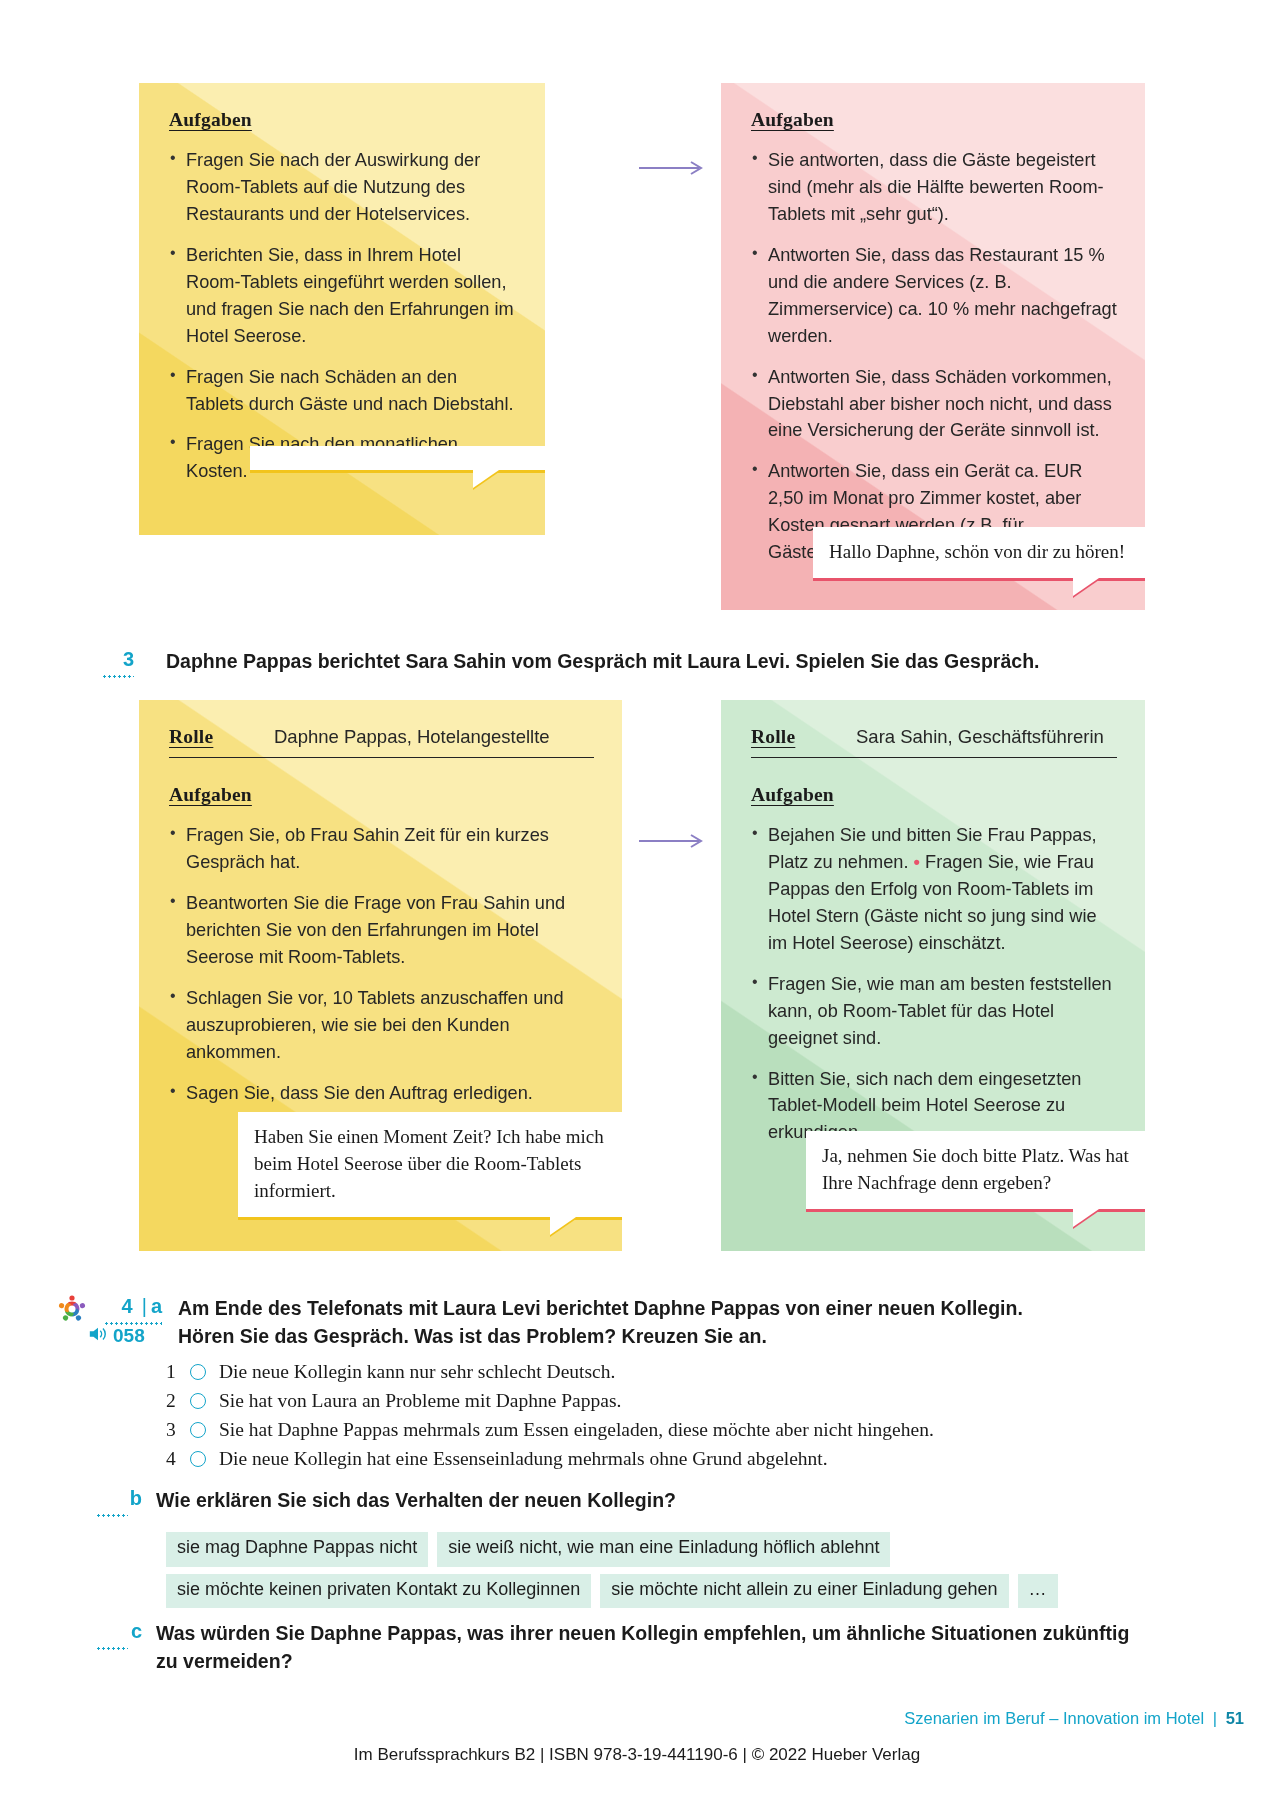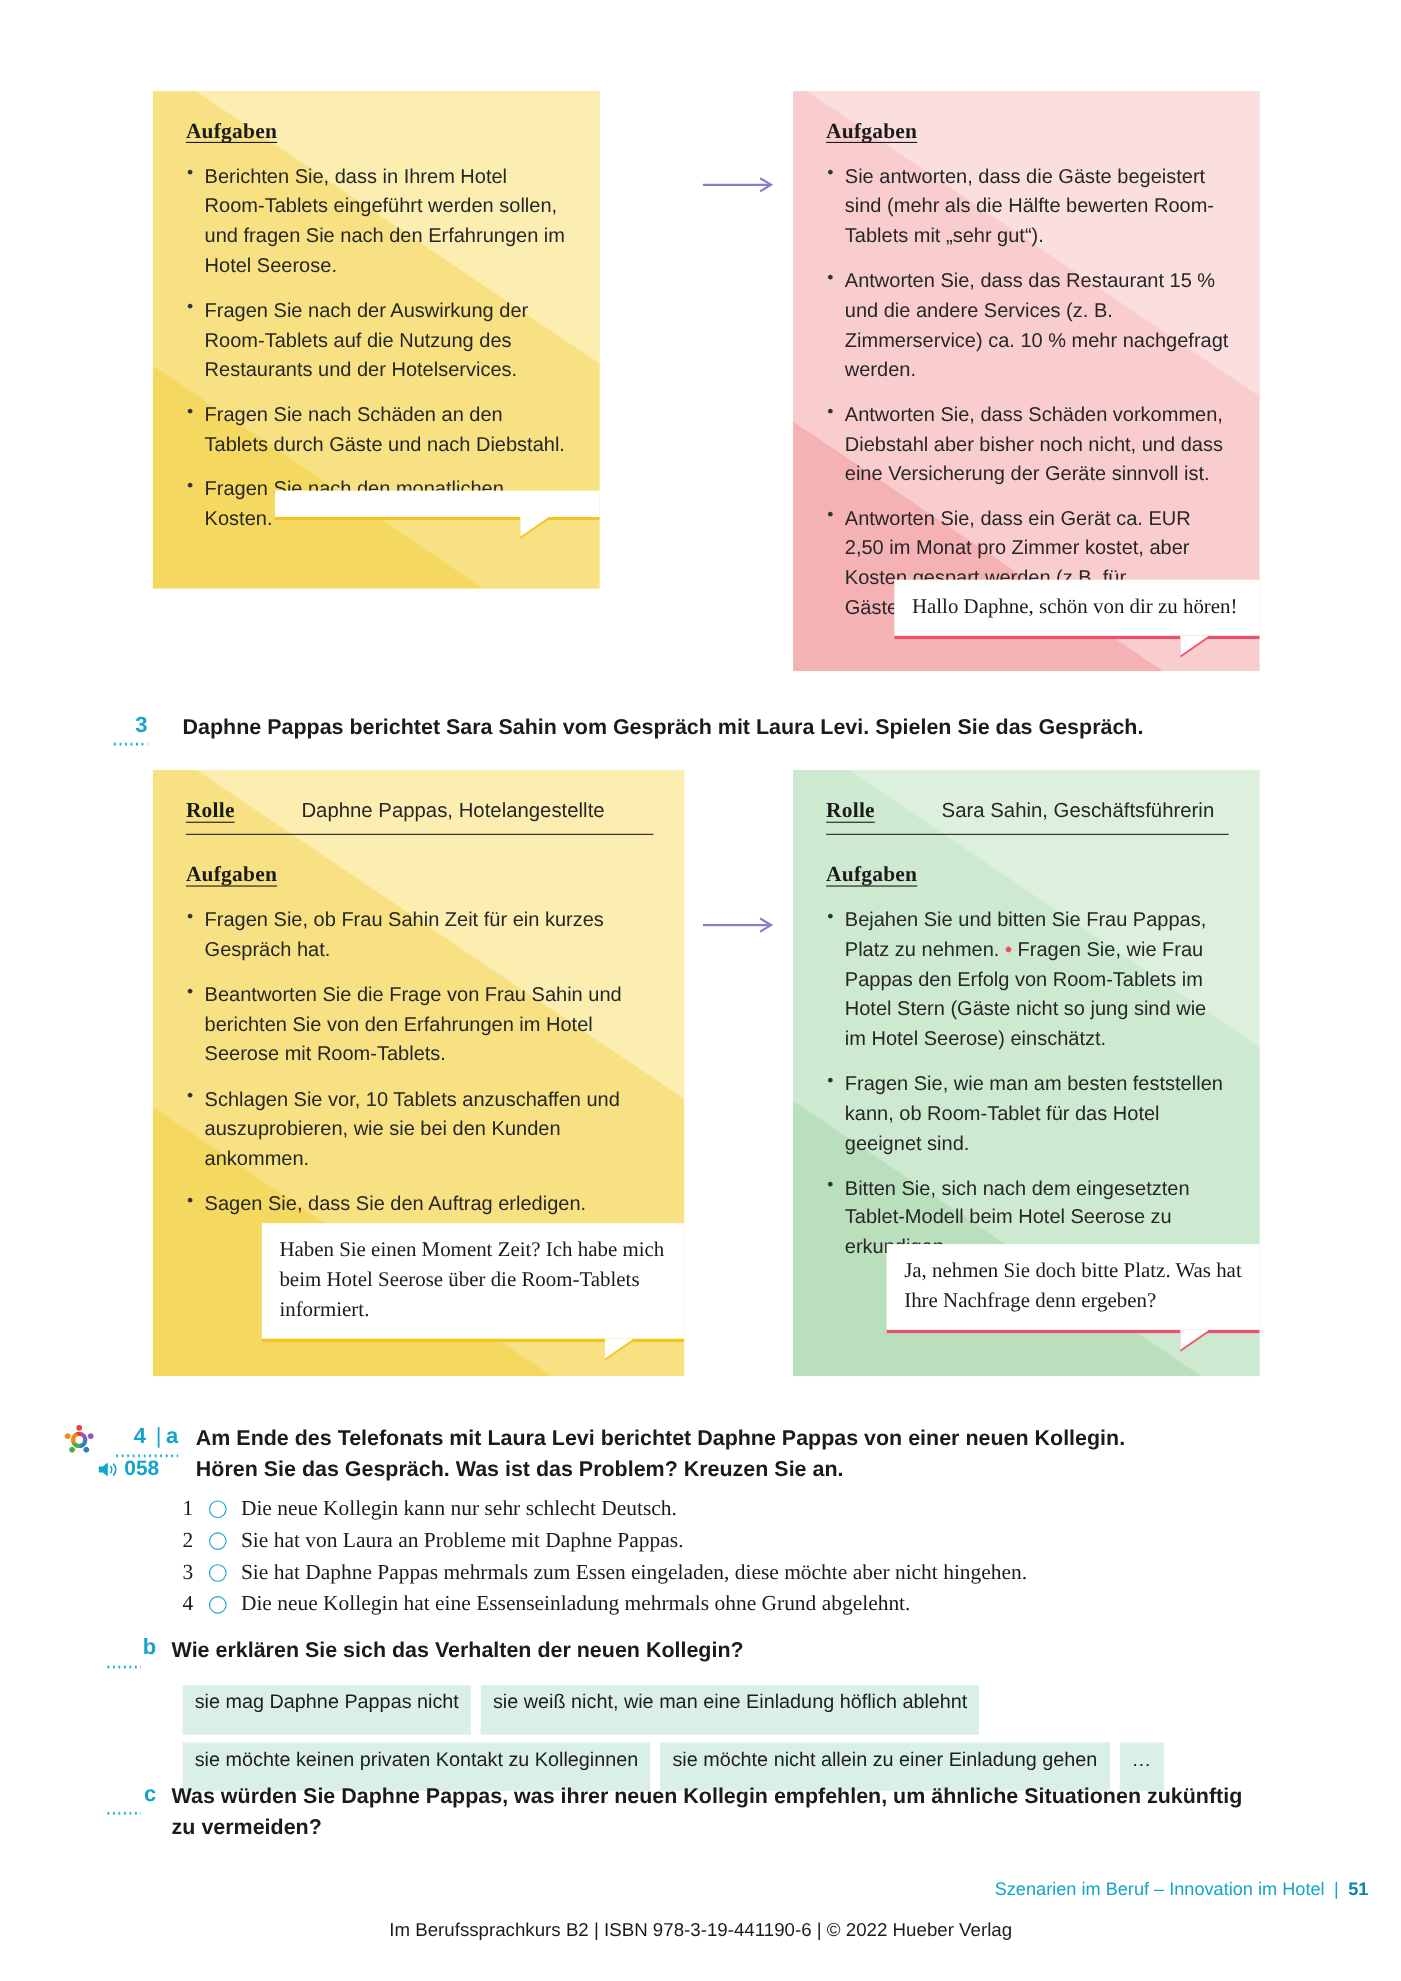--- a/index.html
+++ b/index.html
@@ -205,21 +205,21 @@
   
   .chips {
     position: absolute;
     display: flex;
     flex-wrap: wrap;
     gap: 7px 9px;
     width: 920px;
   }
   .chip {
     background: #d9efe7;
-    padding: 5px 11px 18px 11px;
+    padding: 5px 11px 8px 11px;
     font-size: 18px;
     line-height: 1.2;
     color: #1d1d1d;
     white-space: nowrap;
   }
 
   
   .footer-right {
     position: absolute;
     right: 30px;
@@ -238,38 +238,37 @@
     top: 1745px;
     text-align: center;
     font-size: 17px;
     color: #1b1b1b;
   }
 
   
   .audio-row {
     position: absolute;
     display: flex;
-    align-items: center;
     color: #13a4c9;
     font-weight: bold;
     font-size: 19px;
   }
 </style>
 </head>
 <body>
 
 <div class="page">
 
   <div class="card card-yellow" style="left:139px; top:83px; width:406px; height:452px;">
     <div class="diag"></div>
     <div class="card-inner">
       <div class="aufgaben-head">Aufgaben</div>
       <ul class="tasks">
+        <li>Fragen Sie nach der Auswirkung der Room-Tablets auf die Nutzung des Restaurants und der Hotelservices.</li>
         <li>Berichten Sie, dass in Ihrem Hotel Room-Tablets eingeführt werden sollen, und fragen Sie nach den Erfahrungen im Hotel Seerose.</li>
-        <li>Fragen Sie nach der Auswirkung der Room-Tablets auf die Nutzung des Restaurants und der Hotelservices.</li>
         <li>Fragen Sie nach Schäden an den Tablets durch Gäste und nach Diebstahl.</li>
         <li>Fragen Sie nach den monatlichen Kosten.</li>
       </ul>
     </div>
   </div>
 
   <div class="bubble bubble-yellow" style="left:250px; top:446px; width:295px;">
     <span class="tail"></span>
   </div>
 

